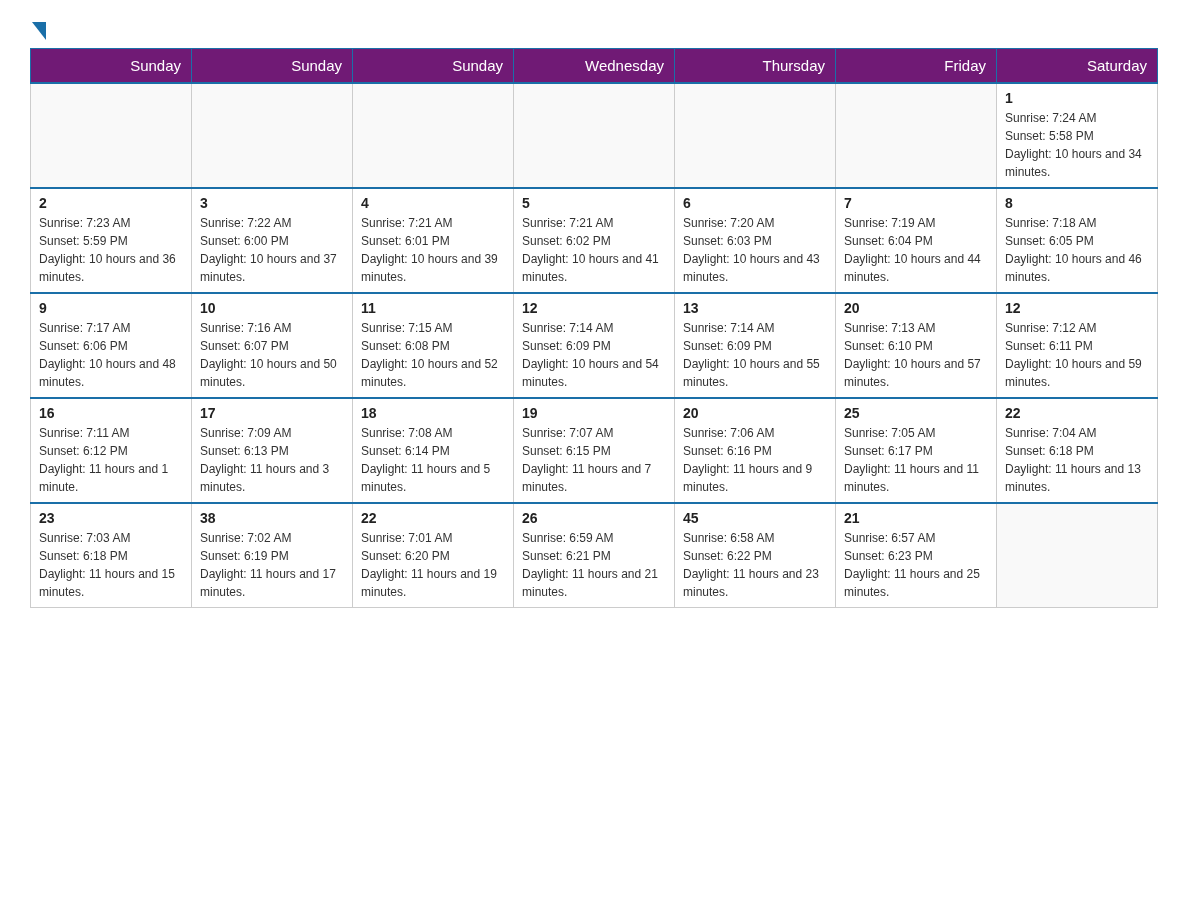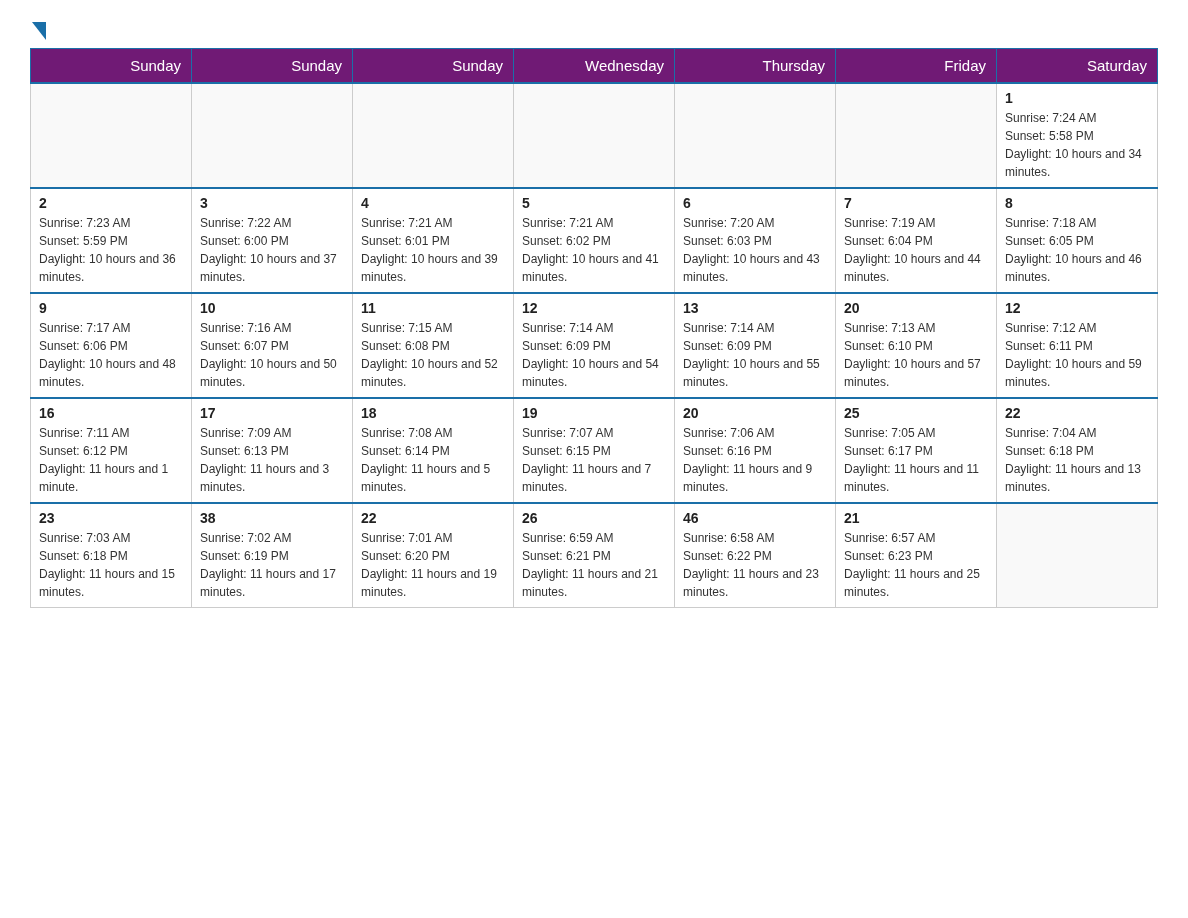--- a/index.html
+++ b/index.html
@@ -246,21 +246,21 @@
         </td>
         <td>
           <span class="day-number">22</span>
           <div class="day-info">Sunrise: 7:01 AM<br>Sunset: 6:20 PM<br>Daylight: 11 hours and 19 minutes.</div>
         </td>
         <td>
           <span class="day-number">26</span>
           <div class="day-info">Sunrise: 6:59 AM<br>Sunset: 6:21 PM<br>Daylight: 11 hours and 21 minutes.</div>
         </td>
         <td>
-          <span class="day-number">46</span>
+          <span class="day-number">45</span>
           <div class="day-info">Sunrise: 6:58 AM<br>Sunset: 6:22 PM<br>Daylight: 11 hours and 23 minutes.</div>
         </td>
         <td>
           <span class="day-number">21</span>
           <div class="day-info">Sunrise: 6:57 AM<br>Sunset: 6:23 PM<br>Daylight: 11 hours and 25 minutes.</div>
         </td>
         <td class="empty"></td>
       </tr>
     </tbody>
 </table>

